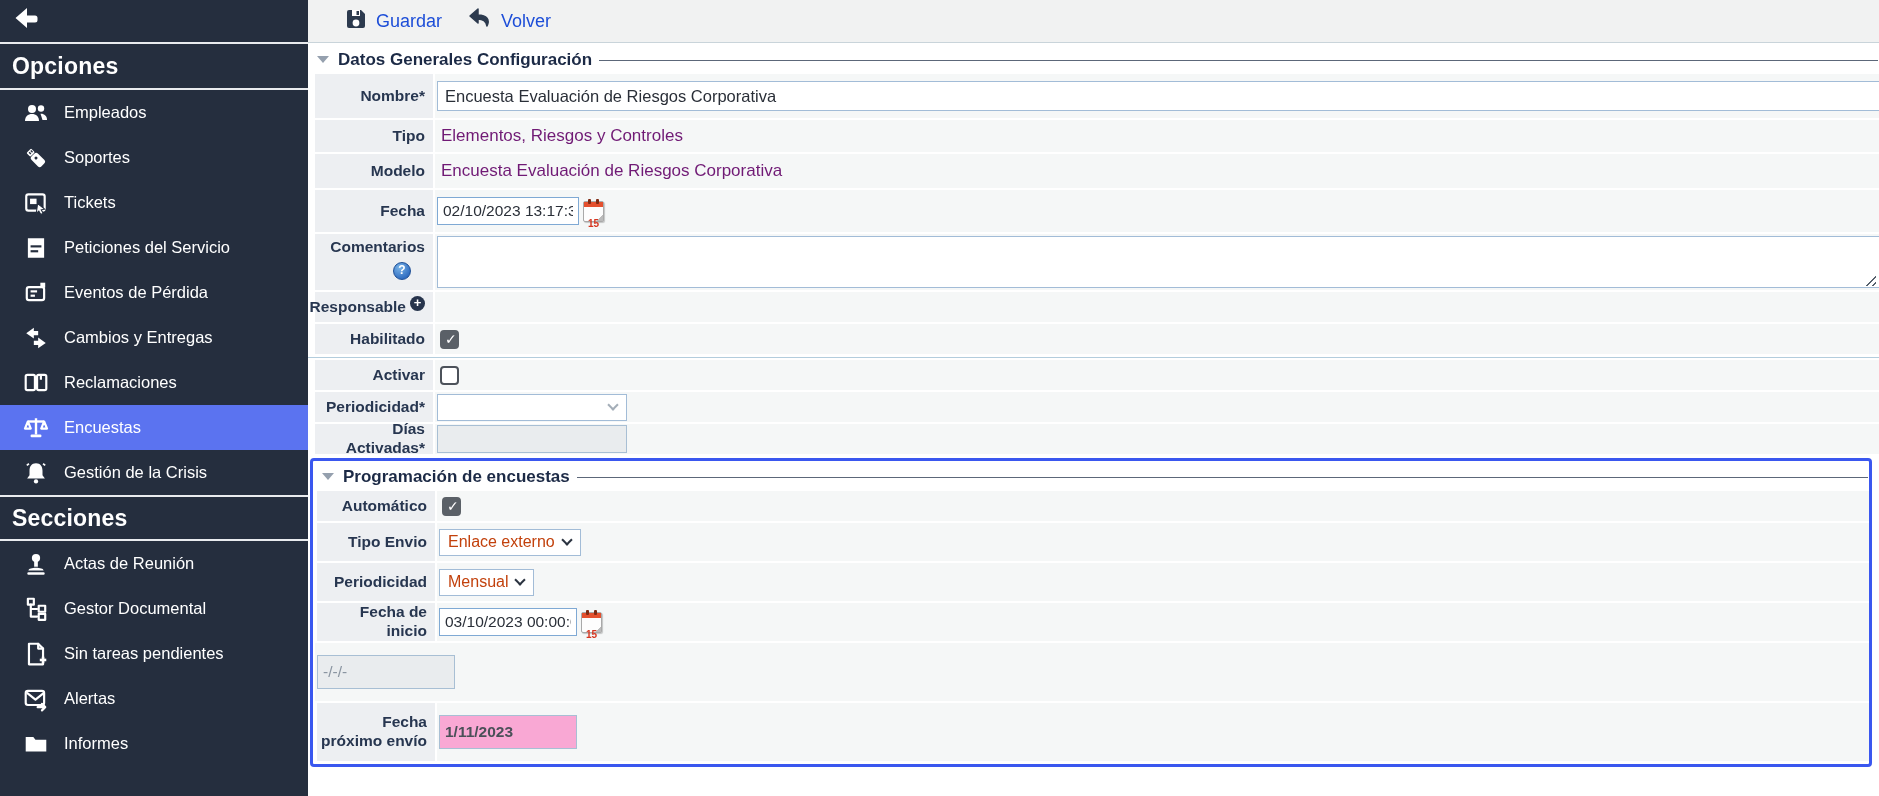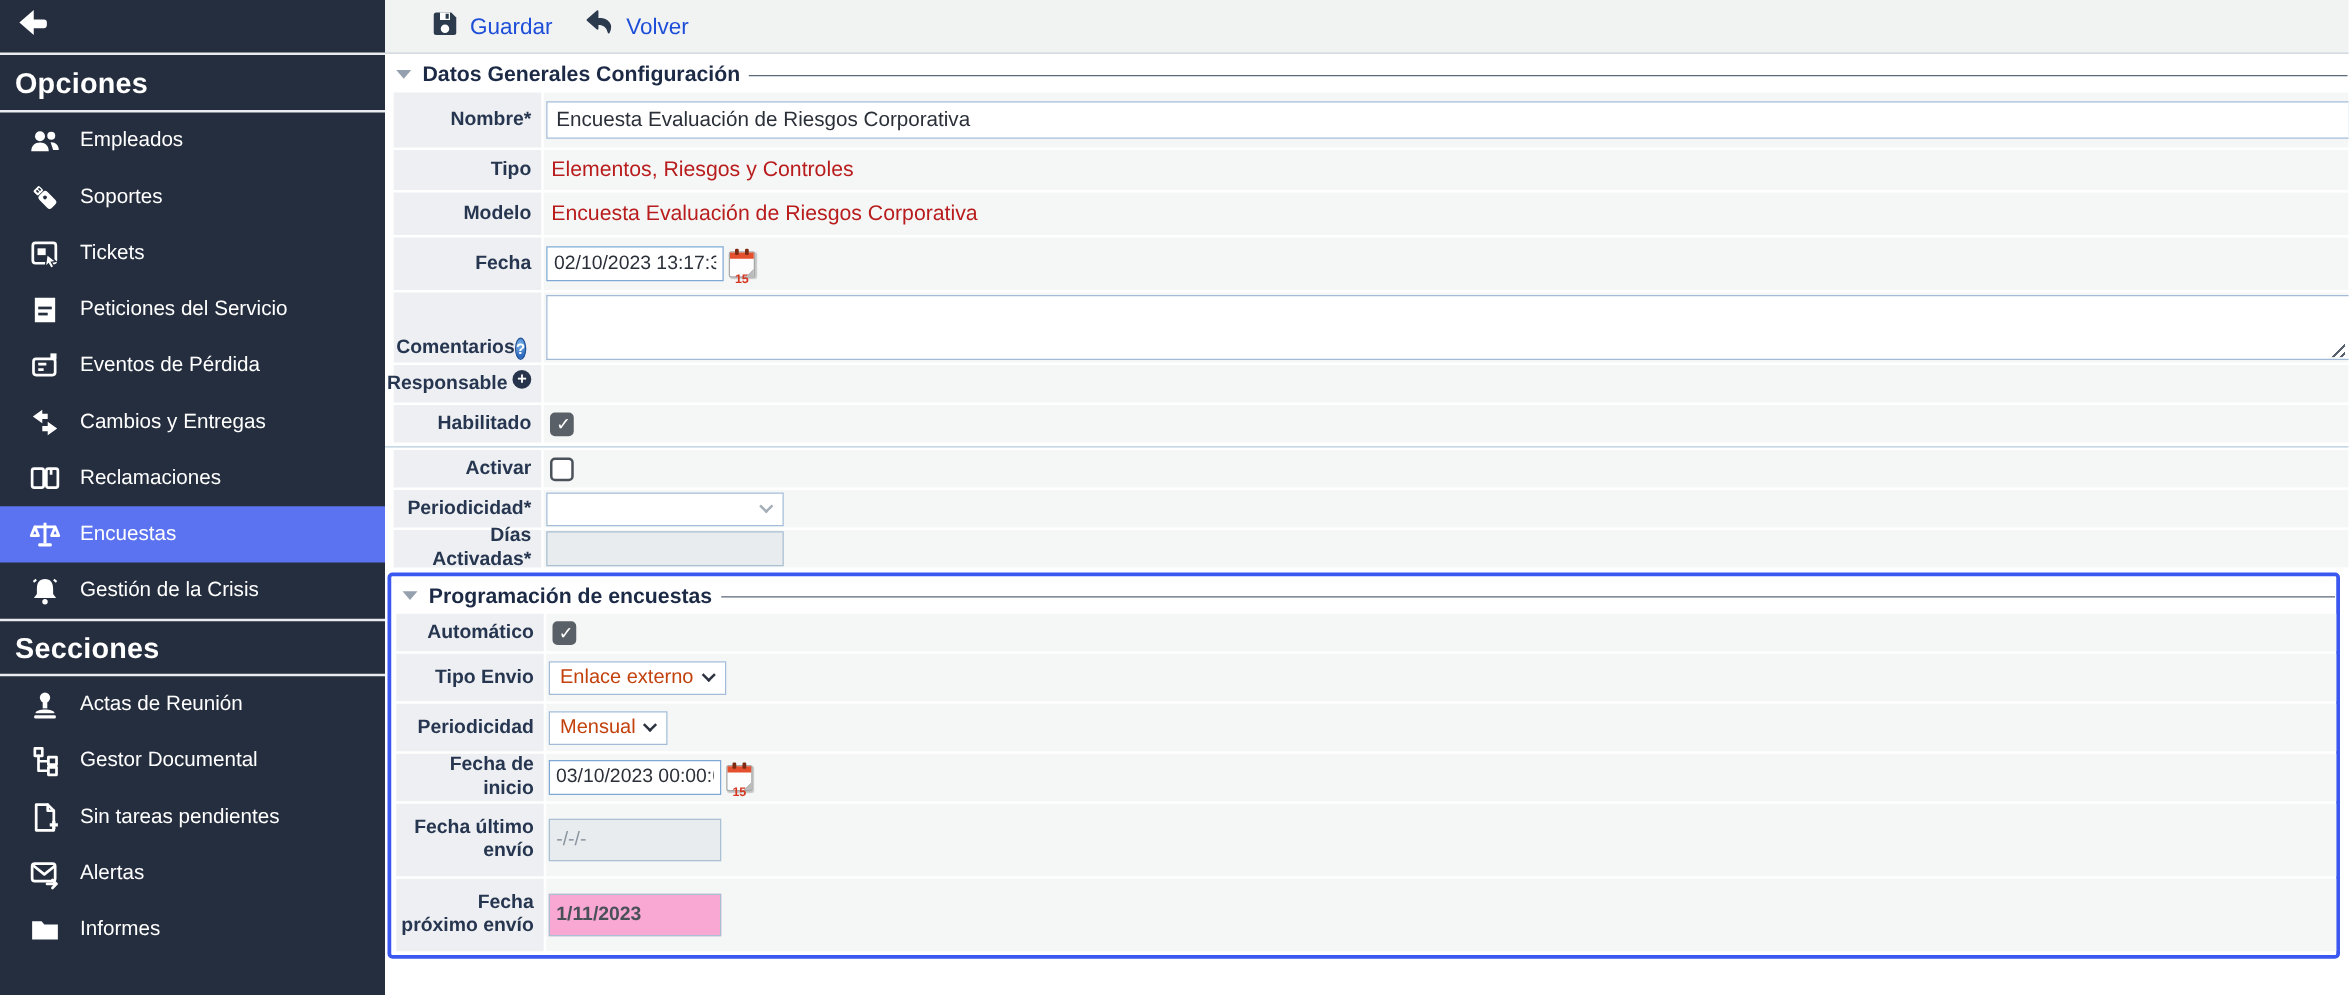--- a/index.html
+++ b/index.html
@@ -27,21 +27,21 @@
 .tri{width:0;height:0;border-left:6px solid transparent;border-right:6px solid transparent;border-top:7px solid #95a0ae;margin-right:9px;cursor:pointer;flex-shrink:0}
 .sec-title{font-weight:bold;font-size:17px;color:#1c2a46;white-space:nowrap}
 .sec-rule{flex:1;height:1px;background:#5c6779;margin:1px 1px 0 7px}
 .sec-sep{height:1px;background:#b3cddd;margin-top:3px}
 
 .row{display:flex;margin-top:2px;align-items:stretch}
 .row-label{width:118px;margin-left:7px;background:#edeff2;display:flex;align-items:center;justify-content:flex-end;text-align:right;padding:2px 8px 2px 2px;font-weight:bold;font-size:15.5px;color:#273650;line-height:1.2;flex-shrink:0}
 .row-field{flex:1;background:#f5f7f7;margin-left:2px;display:flex;align-items:center;padding-left:2px;position:relative;min-width:0}
 .h44{height:44px}.h32{height:32px}.h34{height:34px}.h42{height:42px}.h56{height:56px}.h30{height:30px}.h38{height:38px}.h58{height:58px}
 
-.value-text{font-size:17px;color:#b91c1c;padding-left:4px;white-space:nowrap}
+.value-text{font-size:17px;color:#701a75;padding-left:4px;white-space:nowrap}
 .text-input{height:30px;border:1px solid #a2bcd7;background:#fff;font-size:16.5px;color:#2a2f38;padding:0 7px;font-family:inherit;outline:none}
 .flex-fill{flex:1;margin-right:-1px}
 .date-input{width:142px;height:28px;border:1px solid #7fa9d4;background:#fff;font-size:15.5px;color:#2a2f38;padding:0 5px;font-family:inherit;outline:none}
 .disabled-input{background:#e9ecee;color:#8a95a1;border:1px solid #a8bfd4}
 .w190{width:190px}.w138{width:138px}
 
 .comments-area{flex:1;height:52px;border:1px solid #a2bcd7;border-right:none;background:#fff;resize:none;margin-right:-1px;font-family:inherit;font-size:15px;outline:none;padding:3px 6px}
 .resize-handle{position:absolute;right:3px;bottom:4px;width:12px;height:12px;clip-path:polygon(100% 0,100% 100%,0 100%);background:repeating-linear-gradient(135deg,#55606c 0 1.6px,transparent 1.6px 4.6px)}
 
 .checkbox{width:19px;height:19px;border-radius:4px;border:2px solid #4c525a;background:#fff;margin-left:3px;position:relative;cursor:pointer;flex-shrink:0}
@@ -56,21 +56,21 @@
 .cal-top{position:absolute;top:0;left:0;right:0;height:5px;background:#e4502e}
 .cal-ring{position:absolute;top:-3px;width:3px;height:5px;background:#7e2a12;border-radius:1px}
 .cal-num{position:absolute;top:16px;left:0;right:0;text-align:center;font-size:10px;font-weight:bold;color:#d6351f}
 .cal-curl{position:absolute;right:0;bottom:0;width:6px;height:6px;background:linear-gradient(315deg,#bbb 50%,transparent 50%)}
 
 .help-icon{width:18px;height:18px;border-radius:50%;background:radial-gradient(circle at 35% 28%,#7ab4e8,#2f6cc0 75%);color:#fff;font-weight:bold;font-size:12px;display:flex;align-items:center;justify-content:center;cursor:pointer;border:1px solid #1d4e96}
 .help-icon::after{content:"?"}
 .plus-icon{width:15px;height:15px;border-radius:50%;background:#27344c;color:#fff;display:flex;align-items:center;justify-content:center;margin-left:4px;cursor:pointer;flex-shrink:0;margin-top:-8px}
 .plus-icon::after{content:"+";font-size:13px;font-weight:bold;line-height:1;margin-top:-1px}
 
-.label-col{flex-direction:row;align-items:flex-end;justify-content:flex-start;padding-top:4px}
+.label-col{flex-direction:column;align-items:flex-end;justify-content:flex-start;padding-top:4px}
 .panel{margin:4px 7px 0 2px;border:3px solid #3a57ef;border-radius:4px;padding-bottom:3px;background:#fff}
 .panel .row-label{margin-left:4px}
 </style>
 </head>
 <body>
 
 <div class="app">
 
   <div class="sidebar">
     <div class="back-bar">
@@ -396,21 +396,20 @@
               <span class="cal-top"></span>
                 <span class="cal-ring" style="left:4px"></span>
                 <span class="cal-ring" style="right:4px"></span>
               <span class="cal-num">15</span>
                 <span class="cal-curl"></span>
             </span>
           </div>
         </div>
 
         <div class="row h58">
-          <div class="row-label">Fecha último envío</div>
           <div class="row-field">
             <input class="date-input disabled-input w138" style="height: 34px;" disabled="" value="-/-/-">
           </div>
         </div>
 
         <div class="row h58">
           <div class="row-label">Fecha próximo envío</div>
           <div class="row-field">
             <input class="date-input disabled-input w138" style="height: 34px; color: rgb(74, 80, 88); background: #f9a8d4; font-weight: bold;" value="1/11/2023">
           </div>

